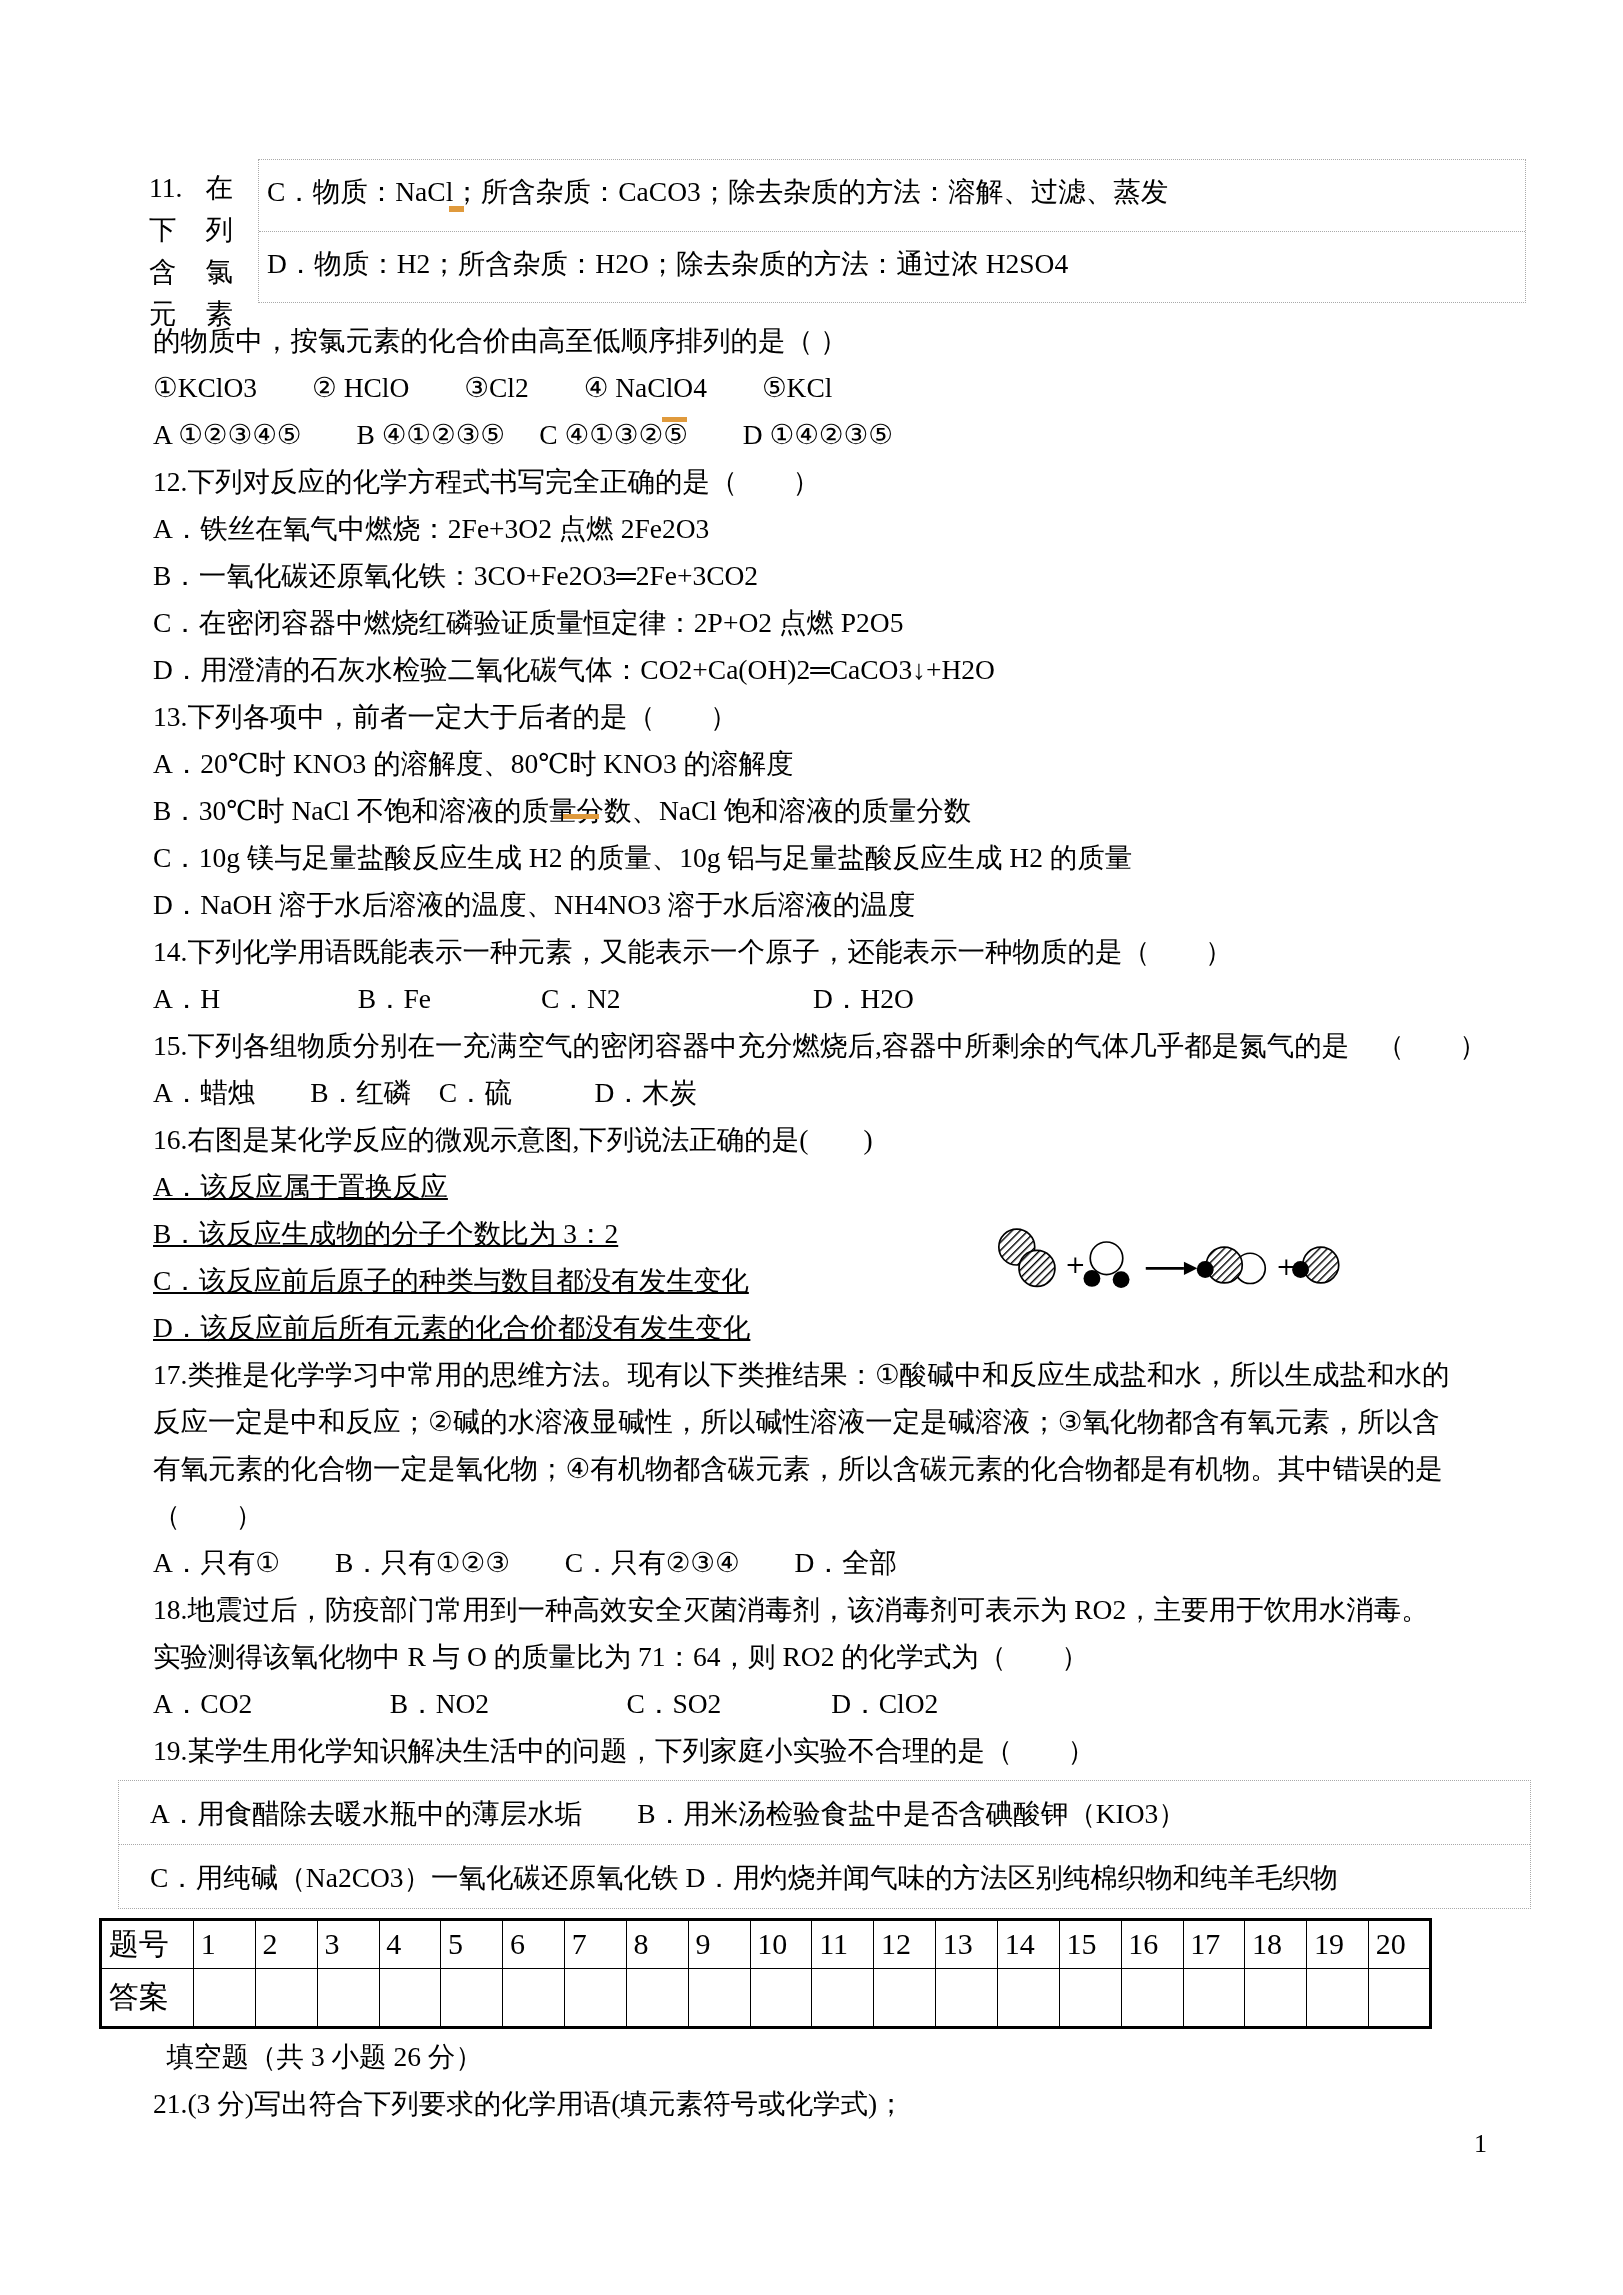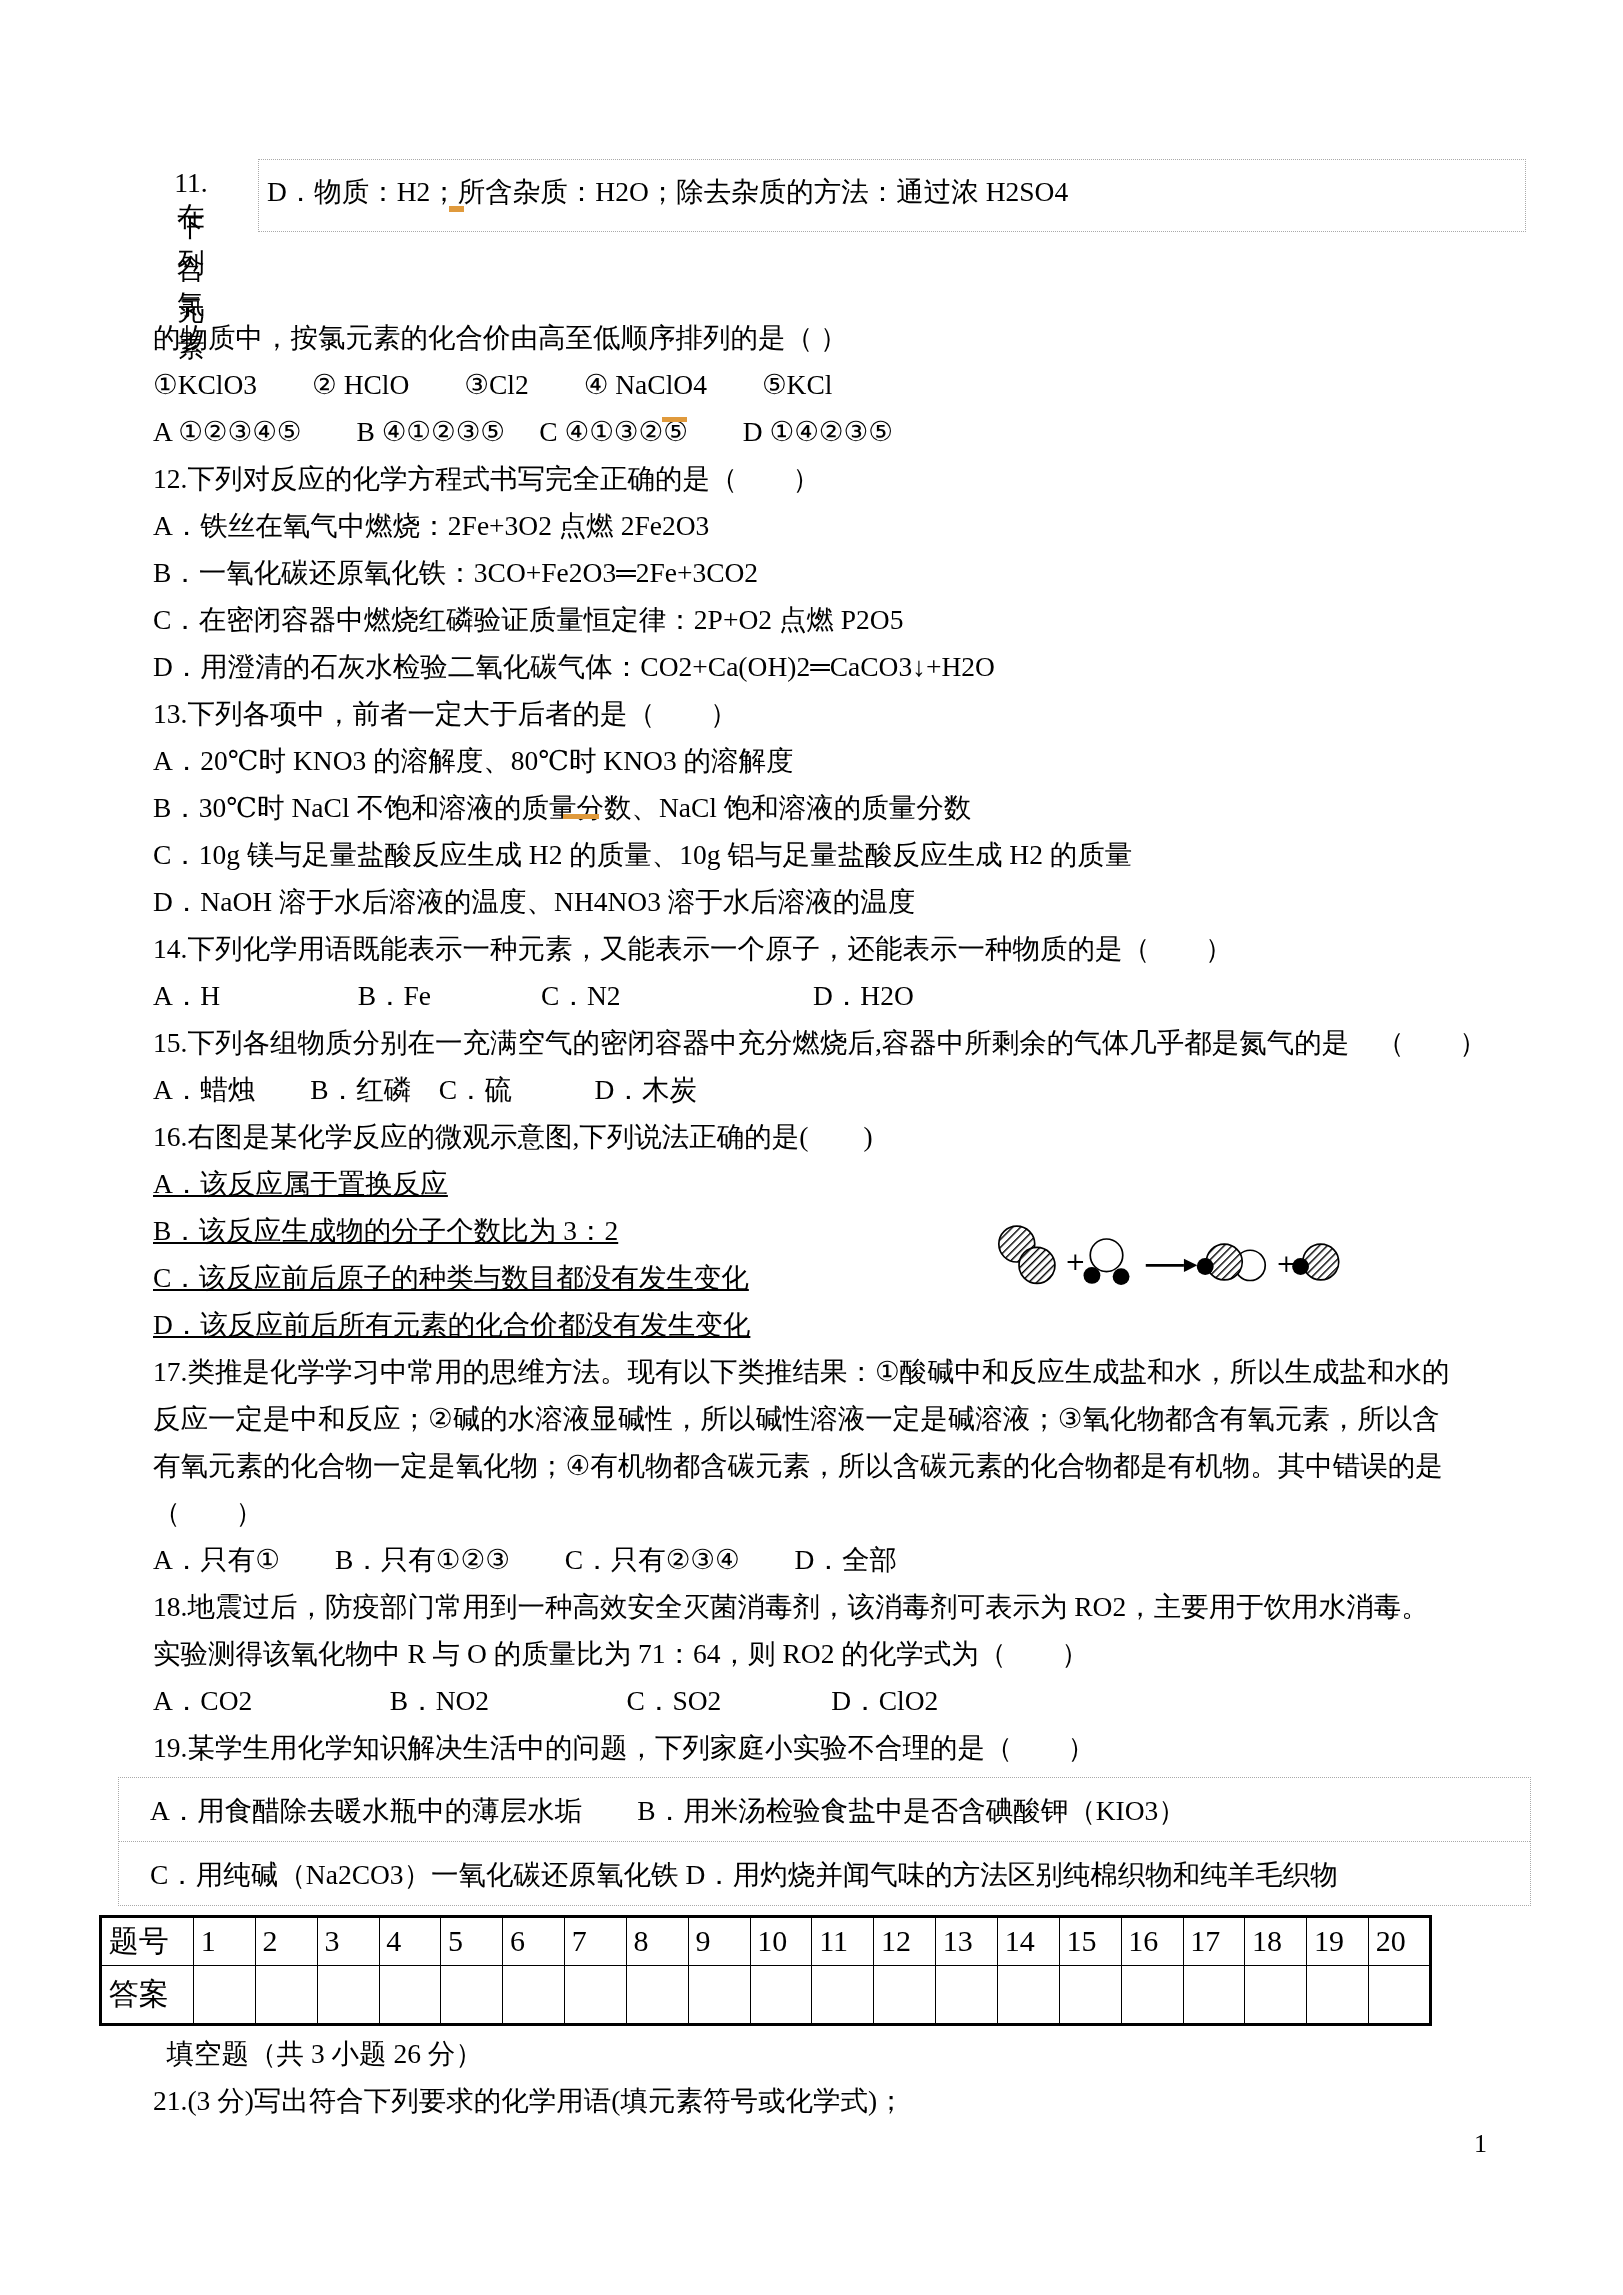--- a/index.html
+++ b/index.html
@@ -4,21 +4,21 @@
 <style>
   html,body{margin:0;padding:0;background:#e8e8e8;}
   .page{position:relative;width:1623px;height:2295px;background:#ffffff;
         font-family:"Liberation Serif","DejaVu Serif","DejaVu Sans",serif;
         font-size:27.5px;color:#000;overflow:hidden;}
   .content{position:absolute;left:149px;top:159px;width:1377px;}
   .line{margin:4px;line-height:43px;white-space:pre-wrap;}
   
   .q11{position:relative;min-height:141px;}
   .q11-left{position:absolute;left:0;top:7.9px;width:84px;}
-  .wline{display:flex;justify-content:space-between;height:42px;align-items:center;flex-direction:column;}
+  .wline{display:flex;justify-content:space-between;height:42px;align-items:center;}
   .q11-box{margin-left:109px;border:1.7px dotted #a9a9a9;box-sizing:border-box;}
   .q11-row{height:71px;box-sizing:border-box;padding:13.5px 0 0 7.9px;}
   .q11-row + .q11-row{border-top:1.7px dotted #a9a9a9;}
   .cont{margin-top:15.7px;}
   
   .q16-opts{position:relative;text-decoration:underline;}
   .diagram{position:absolute;left:833px;top:55px;}
   
   .q19-box{margin:7.9px 0 5.6px -31px;width:1413px;box-sizing:border-box;border:1.7px dotted #a9a9a9;}
   .q19-row{padding:11.2px 95px 9px 31px;box-sizing:border-box;line-height:43px;white-space:pre-wrap;}
@@ -54,20 +54,21 @@
             <span>含</span>
             <span>氯</span>
           </div>
           <div class="wline">
             <span>元</span>
             <span>素</span>
           </div>
         </div>
       <div class="q11-box">
         <div>
+            <div class="q11-row">C．物质：NaCl；所含杂质：CaCO3；除去杂质的方法：溶解、过滤、蒸发</div>
             <div class="q11-row">D．物质：H2；所含杂质：H2O；除去杂质的方法：通过浓 H2SO4</div>
           </div>
       </div>
     </section>
 
     <p class="line cont">的物质中，按氯元素的化合价由高至低顺序排列的是（ ）</p>
     <p class="line">①KClO3　　② HClO　　③Cl2　　④ NaClO4　　⑤KCl</p>
     <p class="line">A ①②③④⑤　　B ④①②③⑤　 C ④①③②⑤　　D ①④②③⑤</p>
 
     <p class="line">12.下列对反应的化学方程式书写完全正确的是（　　）</p>

